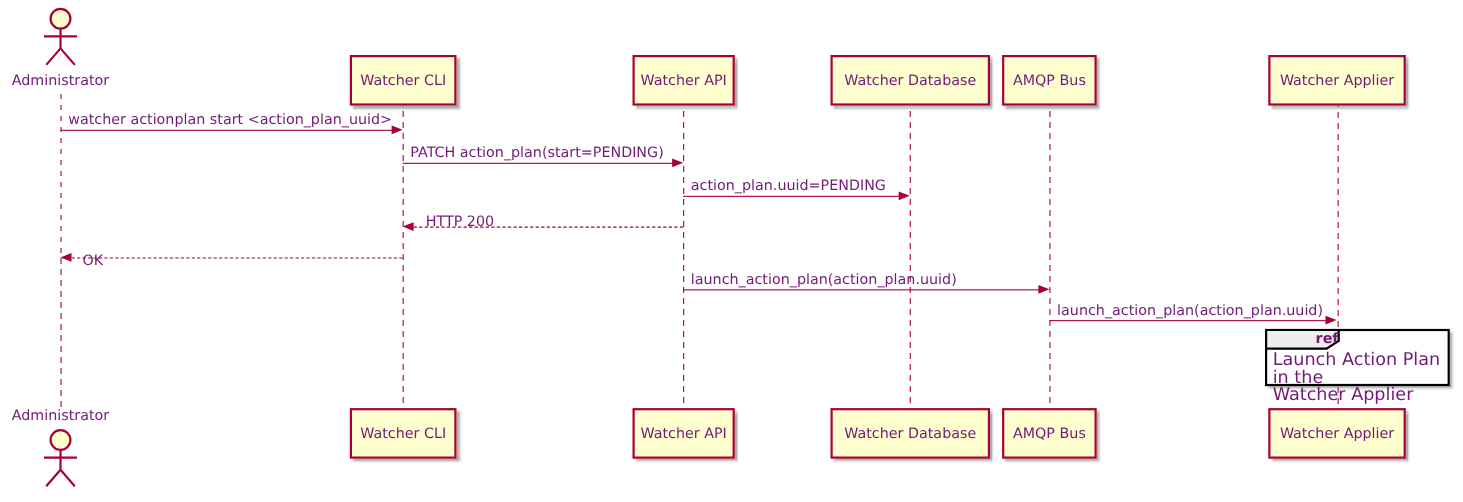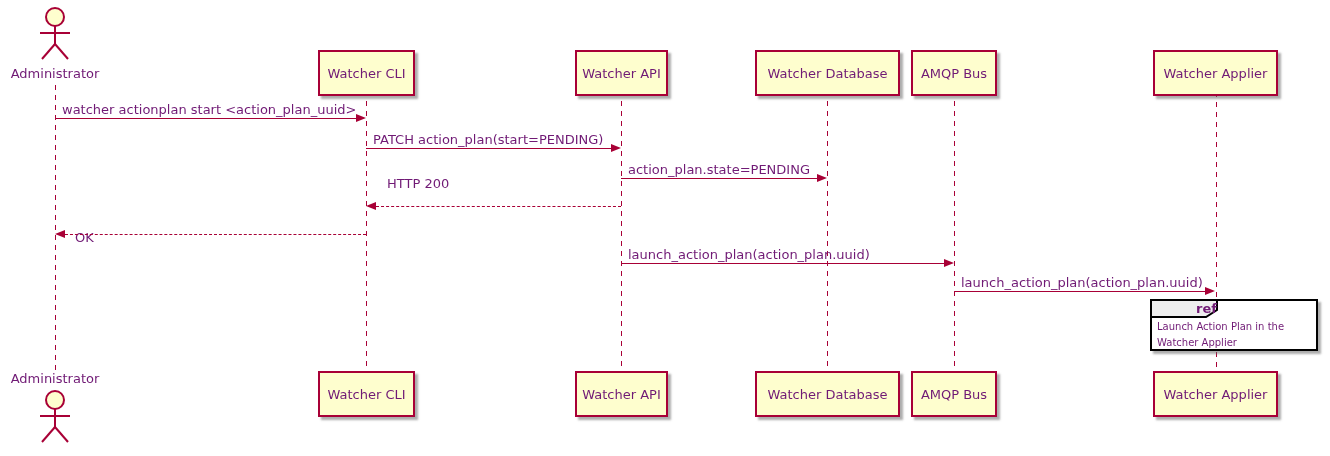--- a/index.html
+++ b/index.html
@@ -35,21 +35,21 @@
     border-right:10px solid var(--stroke,#A80036);
   }
   .ref-box {
     position:absolute; left:1150px; top:299px; width:168px; height:52px;
     box-sizing:border-box; background:#ffffff;
     border:2px solid var(--ref-border,#000000);
     box-shadow:3px 3px 2px rgba(105,105,105,.55);
   }
   .ref-tab { position:absolute; left:-2px; top:-2px; }
   .ref-keyword { position:absolute; left:16px; top:0px; font-size:13px; font-weight:bold;margin-left:28px; }
-  .ref-text { position:absolute; left:5px; top:18px; font-size:10px; line-height:16px; white-space:pre-line; }
+  .ref-text { position:absolute; left:5px; top:18px; font-size:16px; line-height:16px; white-space:pre-line; }
 </style>
 </head>
 <body>
 
 <div class="canvas">
 
   <div class="lifeline" style="left:55px;  top:85px; height:287px"></div>
   <div class="lifeline" style="left:366px; top:81px; height:290px"></div>
   <div class="lifeline" style="left:621px; top:81px; height:290px"></div>
   <div class="lifeline" style="left:827px; top:81px; height:290px"></div>
@@ -87,25 +87,25 @@
   </svg>
 
   <div class="msg-label" style="left:62px;top:102px">watcher actionplan start &lt;action_plan_uuid&gt;</div>
   <div class="msg-line" style="left:55px;top:118px;width:303px"></div>
   <div class="head-right" style="left:356px;top:114px"></div>
 
   <div class="msg-label" style="left:373px;top:132px">PATCH action_plan(start=PENDING)</div>
   <div class="msg-line" style="left:366px;top:148px;width:247px"></div>
   <div class="head-right" style="left:611px;top:144px"></div>
 
-  <div class="msg-label" style="left:628px;top:162px">action_plan.state=PENDING</div>
+  <div class="msg-label" style="left:628px;top:162px">action_plan.uuid=PENDING</div>
   <div class="msg-line" style="left:621px;top:178px;width:198px"></div>
   <div class="head-right" style="left:817px;top:174px"></div>
 
-  <div class="msg-label" style="left:387px;top:176px">HTTP 200</div>
+  <div class="msg-label" style="left:387px;top:194px">HTTP 200</div>
   <div class="msg-line dashed" style="left:376px;top:206px;width:245px"></div>
   <div class="head-left" style="left:366px;top:202px"></div>
 
   <div class="msg-label" style="left:75px;top:230px">OK</div>
   <div class="msg-line dashed" style="left:65px;top:234px;width:301px"></div>
   <div class="head-left" style="left:55px;top:230px"></div>
 
   <div class="msg-label" style="left:628px;top:247px">launch_action_plan(action_plan.uuid)</div>
   <div class="msg-line" style="left:621px;top:263px;width:325px"></div>
   <div class="head-right" style="left:944px;top:259px"></div>

